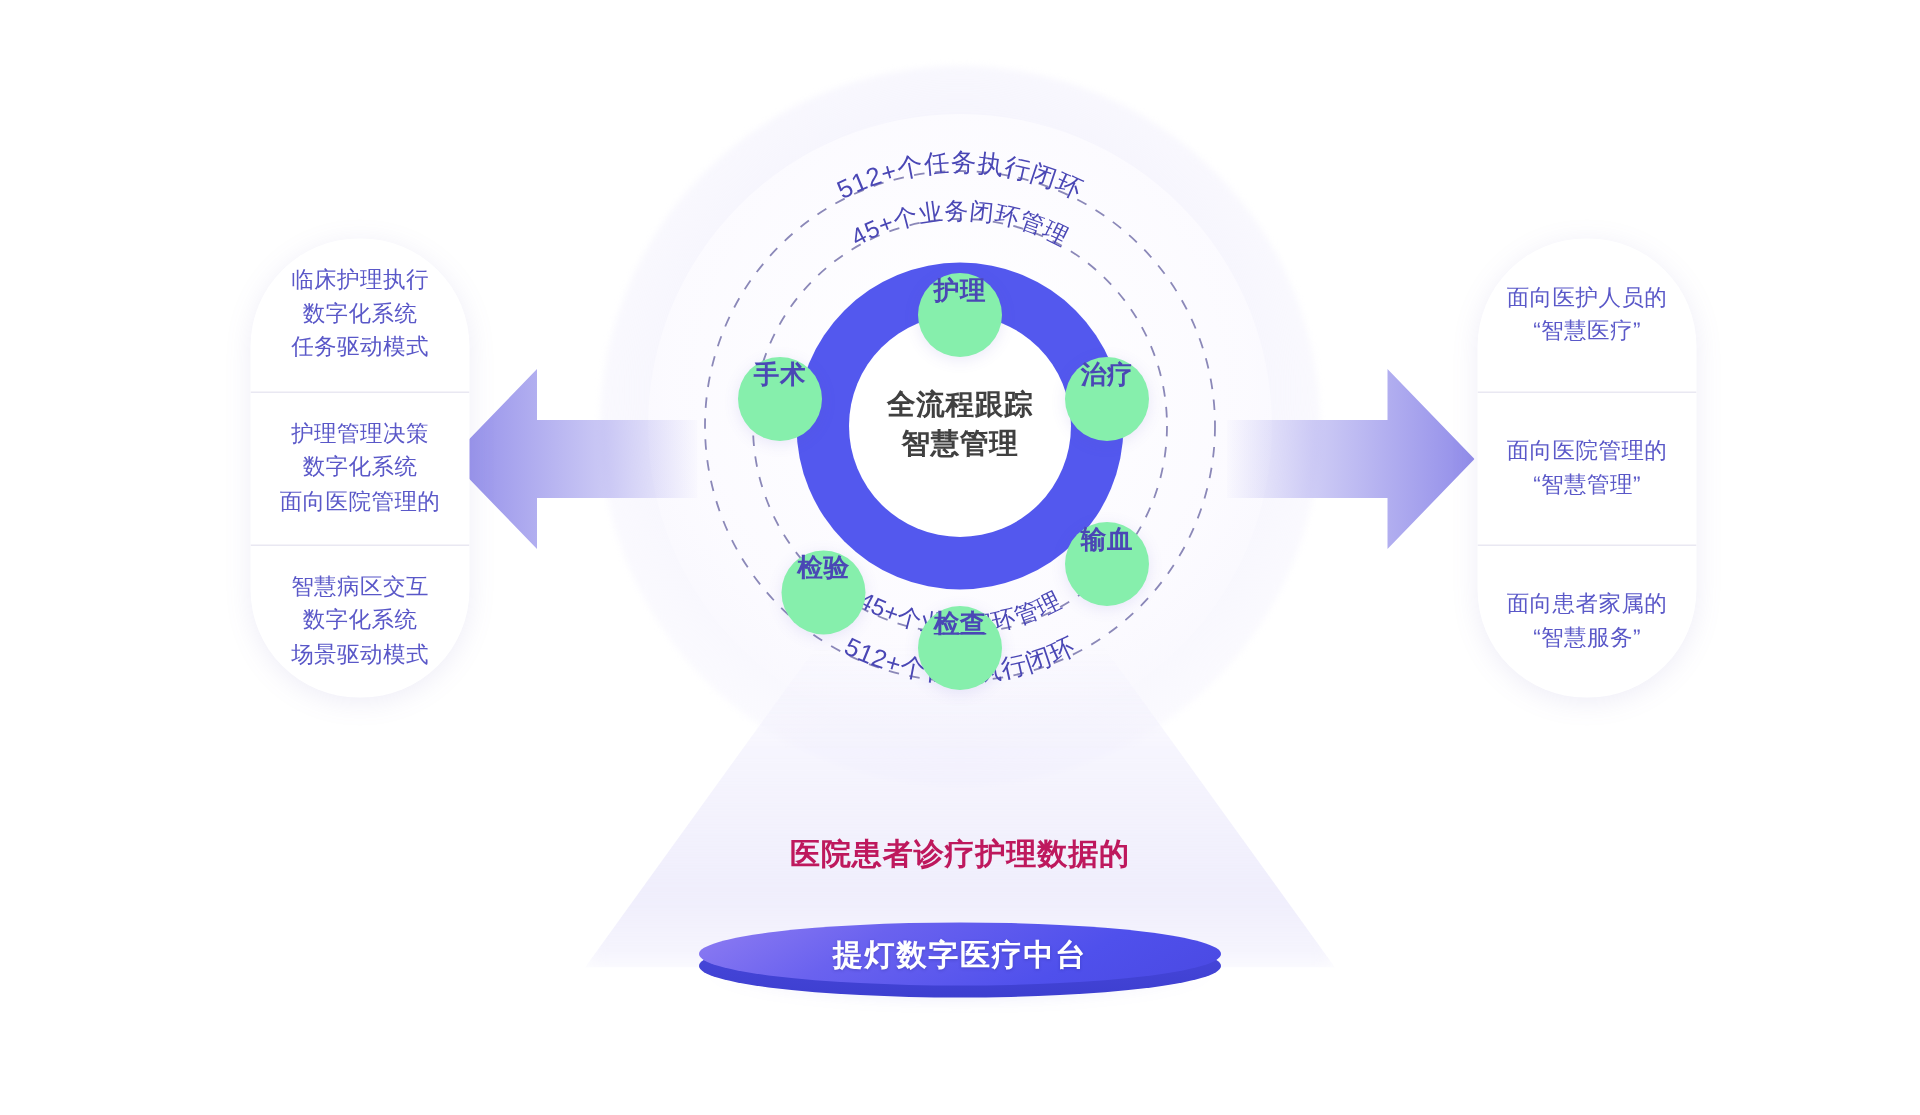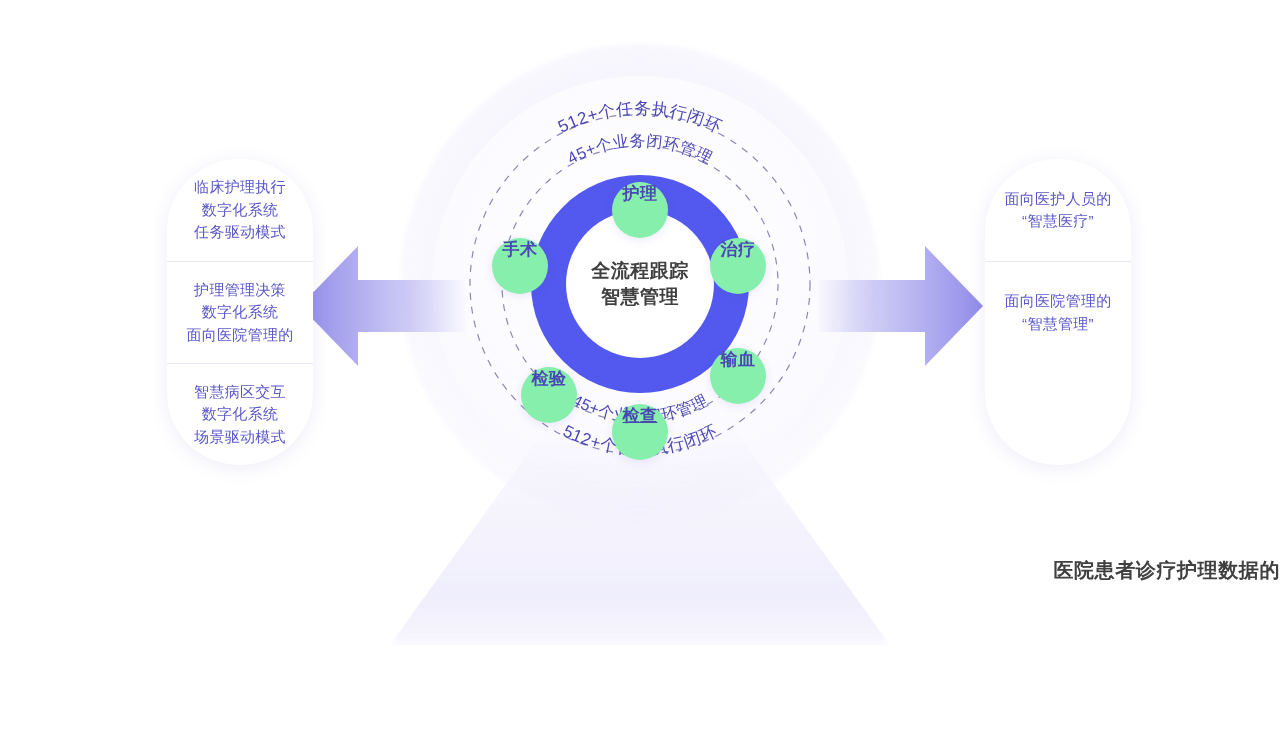--- a/index.html
+++ b/index.html
@@ -95,22 +95,22 @@
   .panel-right{left:985px;top:159px;height:306px;}
   .card{
     height:102px;display:flex;flex-direction:column;align-items:center;justify-content:center;
     color:#5a58c8;font-size:15px;line-height:1.5;text-align:center;letter-spacing:.3px;
     box-sizing:border-box;
   }
   .card + .card{border-top:1px solid #e9e8f2;}
 
   
   .caption{
-    position:absolute;left:0;top:556px;width:1280px;text-align:right;
-    color:#404040;font-size:20px;font-weight:700;line-height:1.45;letter-spacing:.6px;
+    position:absolute;left:0;top:556px;width:1280px;text-align:center;
+    color:#be185d;font-size:20px;font-weight:700;line-height:1.45;letter-spacing:.6px;
     z-index:8;
   }
   .platform-wrap{position:absolute;left:466px;top:615px;width:348px;height:56px;z-index:7;}
   .platform-shadow{
     position:absolute;left:6px;top:10px;width:336px;height:46px;border-radius:50%;
     background:radial-gradient(ellipse at 50% 50%,rgba(90,86,220,.22) 0%,rgba(90,86,220,0) 72%);
     filter:blur(4px);
   }
   .platform-side{
     position:absolute;left:0;top:8px;width:348px;height:42px;border-radius:50%;
@@ -238,20 +238,30 @@
 
   <div class="panel panel-right">
     <div class="card">
       <span>面向医护人员的</span>
       <span>“智慧医疗”</span>
     </div>
     <div class="card">
       <span>面向医院管理的</span>
       <span>“智慧管理”</span>
     </div>
+    <div class="card">
+      <span>面向患者家属的</span>
+      <span>“智慧服务”</span>
+    </div>
   </div>
 
   <div class="caption">
     <div>医院患者诊疗护理数据的</div>
   </div>
 
+  <div class="platform-wrap">
+    <div class="platform-shadow"></div>
+    <div class="platform-side"></div>
+    <div class="platform-top"></div>
+    <div class="platform-label">提灯数字医疗中台</div>
+  </div>
 
 </div>
 
 </body></html>

